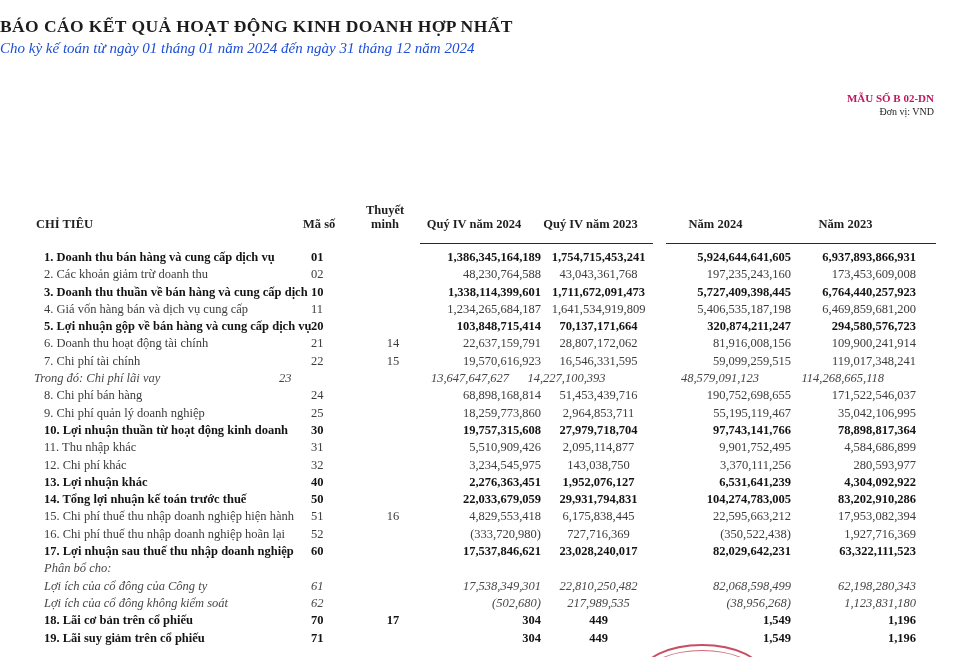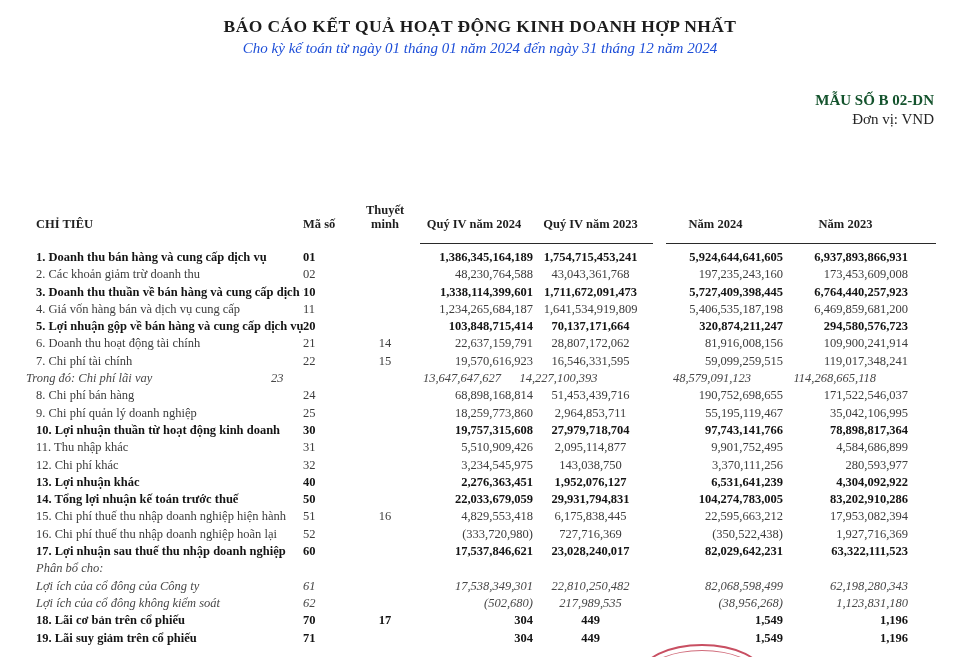--- a/index.html
+++ b/index.html
@@ -5,46 +5,46 @@
   html,body{margin:0;padding:0;}
   .page{
     position:relative;
     width:960px;height:657px;
     background:#ffffff;
     font-family:"Liberation Serif","DejaVu Serif",serif;
     color:#222;
     overflow:hidden;
   }
   
-  .title-block{position:absolute;top:16px;left:0;width:100%;text-align:center;}
+  .title-block{position:absolute;top:16px;left:0;width:100%;text-align:left;}
   .doc-title{font-size:17.5px;font-weight:bold;letter-spacing:.4px;color:#1c1c1c;}
   .doc-subtitle{font-size:15px;font-style:italic;margin-top:3px;color:#1d4ed8;}
   .form-block{position:absolute;top:92px;right:26px;text-align:right;}
-  .form-number{font-size:15px;font-weight:bold;color:#14532d;}
-  .unit-label{font-size:15px;margin-top:2px;color:#242424;}
+  .form-number{font-size:11px;font-weight:bold;color:#be185d;}
+  .unit-label{font-size:10px;margin-top:2px;color:#242424;}
 
   
   .c-label{width:267px;padding-left:36px;text-align:left;}
   .c-maso{width:52px;text-align:left;}
   .c-tm{width:60px;text-align:center;}
   .c-q1{width:118px;text-align:right;}
   .c-q2{width:115px;text-align:center;}
   .c-n1{width:135px;text-align:right;}
   .c-n2{width:125px;text-align:right;}
 
   .thead{position:absolute;top:203px;left:0;width:908px;display:flex;align-items:flex-end;
          font-size:12.5px;font-weight:bold;color:#1f1f1f;line-height:1.15;}
   .thead .hcell{padding-bottom:4px;}
   .thead .c-q1,.thead .c-q2,.thead .c-n1,.thead .c-n2{text-align:center;}
   .group-rule{position:absolute;height:0;border-top:1.4px solid #2a2a2a;}
   .rule-quarters{top:243px;left:420px;width:233px;}
   .rule-years{top:243px;left:666px;width:270px;}
 
   
-  .tbody{position:absolute;top:250px;left:0;width:908px;}
+  .tbody{position:absolute;top:250px;left:8px;width:908px;}
   .trow{display:flex;align-items:baseline;height:17.3px;font-size:12.5px;color:#3c3c3c;}
   .trow .c-label{white-space:nowrap;overflow:hidden;}
   .style-bold{font-weight:bold;color:#141414;}
   .style-italic{font-style:italic;color:#474747;}
   .indent .c-label{padding-left:26px;width:245px;}
 
   
   .stamp{position:absolute;left:640px;top:644px;width:120px;height:58px;
          border:2px solid #c84f62;border-radius:50%;}
   .stamp-inner{position:absolute;left:4px;top:4px;right:4px;bottom:4px;

